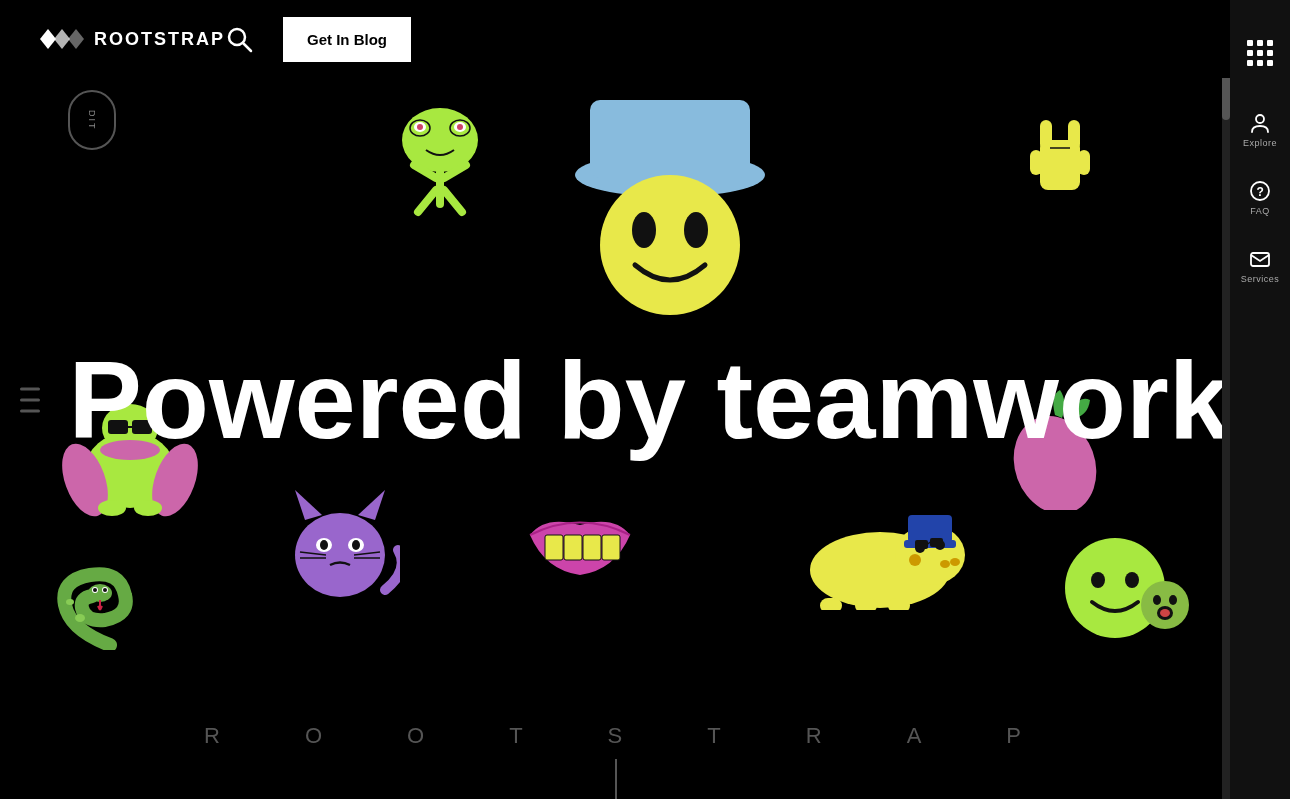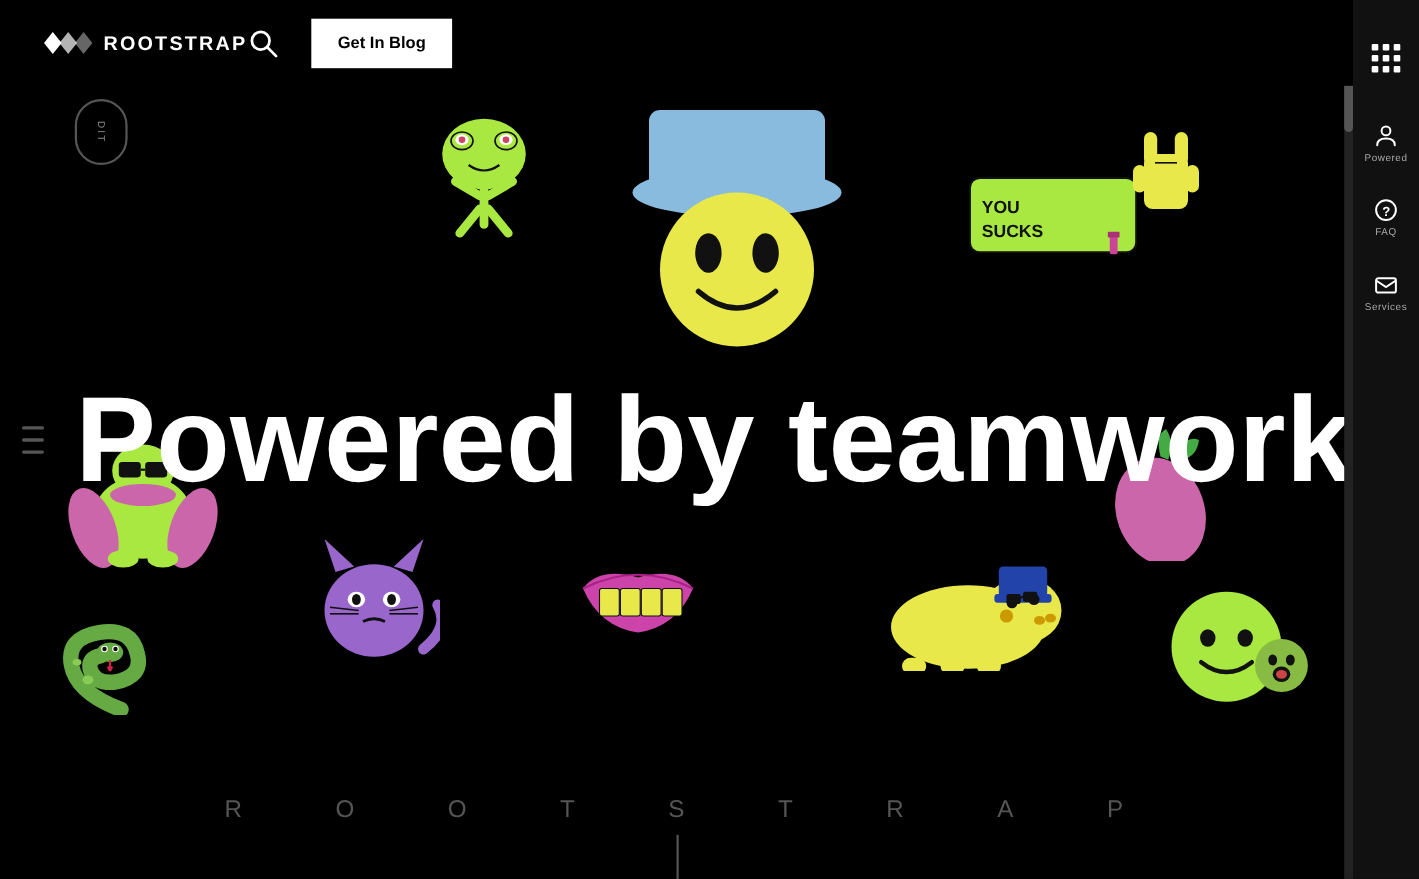--- a/index.html
+++ b/index.html
@@ -421,30 +421,20 @@
 
       <rect x="20" y="10" width="160" height="78" rx="10" fill="#88bbdd"></rect>
 
       <circle cx="100" cy="155" r="70" fill="#e8e84a"></circle>
       <ellipse cx="74" cy="140" rx="12" ry="18" fill="#111"></ellipse>
       <ellipse cx="126" cy="140" rx="12" ry="18" fill="#111"></ellipse>
       <path d="M65 175 Q100 205 135 175" stroke="#111" stroke-width="5" fill="none" stroke-linecap="round"></path>
     </svg>
   </div>
 
-  <div class="sticker-yousucks">
-    <svg class="sticker-svg" viewBox="0 0 180 90" fill="none" xmlns="http://www.w3.org/2000/svg">
-      <rect x="2" y="2" width="170" height="76" rx="10" fill="#a8e840" stroke="#111" stroke-width="2"></rect>
-      <text x="14" y="38" font-size="18" font-weight="900" fill="#111" font-family="Arial, sans-serif">YOU</text>
-      <text x="14" y="62" font-size="18" font-weight="900" fill="#111" font-family="Arial, sans-serif">SUCKS</text>
-
-      <rect x="145" y="60" width="8" height="20" rx="2" fill="#cc4499"></rect>
-      <rect x="143" y="57" width="12" height="6" rx="1" fill="#aa3377"></rect>
-    </svg>
-  </div>
 
   <div class="sticker-hand">
     <svg class="sticker-svg" viewBox="0 0 80 100" fill="none" xmlns="http://www.w3.org/2000/svg">
       <rect x="20" y="40" width="40" height="50" rx="8" fill="#e8e84a"></rect>
       <rect x="20" y="20" width="12" height="30" rx="6" fill="#e8e84a"></rect>
       <rect x="48" y="20" width="12" height="30" rx="6" fill="#e8e84a"></rect>
       <rect x="10" y="50" width="12" height="25" rx="6" fill="#e8e84a"></rect>
       <rect x="58" y="50" width="12" height="25" rx="6" fill="#e8e84a"></rect>
 
       <line x1="30" y1="48" x2="40" y2="48" stroke="#111" stroke-width="1.5"></line>
@@ -644,21 +634,21 @@
     <div class="sidebar-grid-dot"></div>
   </div>
 
   <div class="sidebar-item">
     <div class="sidebar-item-icon">
       <svg width="22" height="22" viewBox="0 0 22 22" fill="none" xmlns="http://www.w3.org/2000/svg">
         <circle cx="11" cy="7" r="4" stroke="#fff" stroke-width="1.8"></circle>
         <path d="M3 20 Q3 14 11 14 Q19 14 19 20" stroke="#fff" stroke-width="1.8" fill="none" stroke-linecap="round"></path>
       </svg>
     </div>
-    <span class="sidebar-item-label">Powered</span>
+    <span class="sidebar-item-label">Explore</span>
   </div>
 
   <div class="sidebar-item">
     <div class="sidebar-item-icon">
       <svg width="22" height="22" viewBox="0 0 22 22" fill="none" xmlns="http://www.w3.org/2000/svg">
         <circle cx="11" cy="11" r="9" stroke="#fff" stroke-width="1.8"></circle>
         <text x="7.5" y="16" font-size="12" font-weight="700" fill="#fff" font-family="Arial">?</text>
       </svg>
     </div>
     <span class="sidebar-item-label">FAQ</span>

